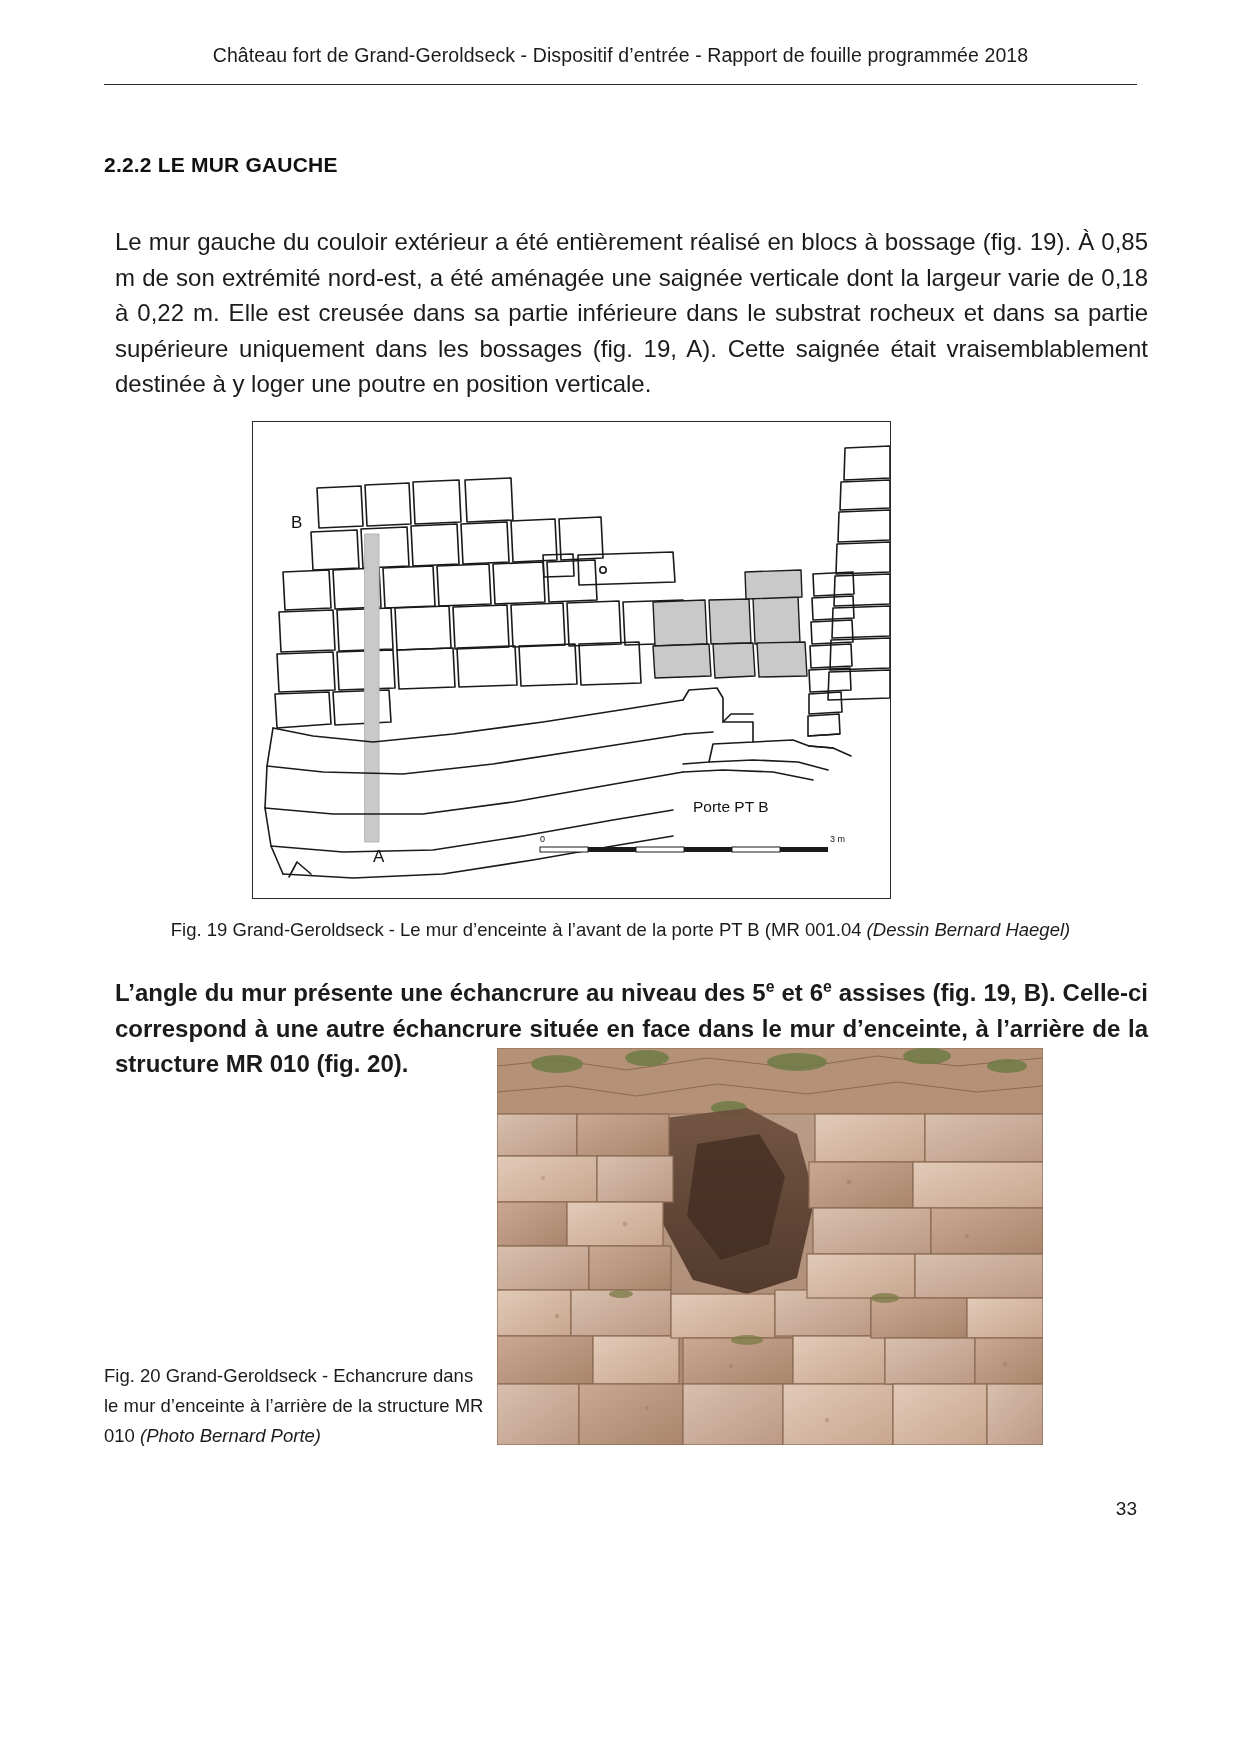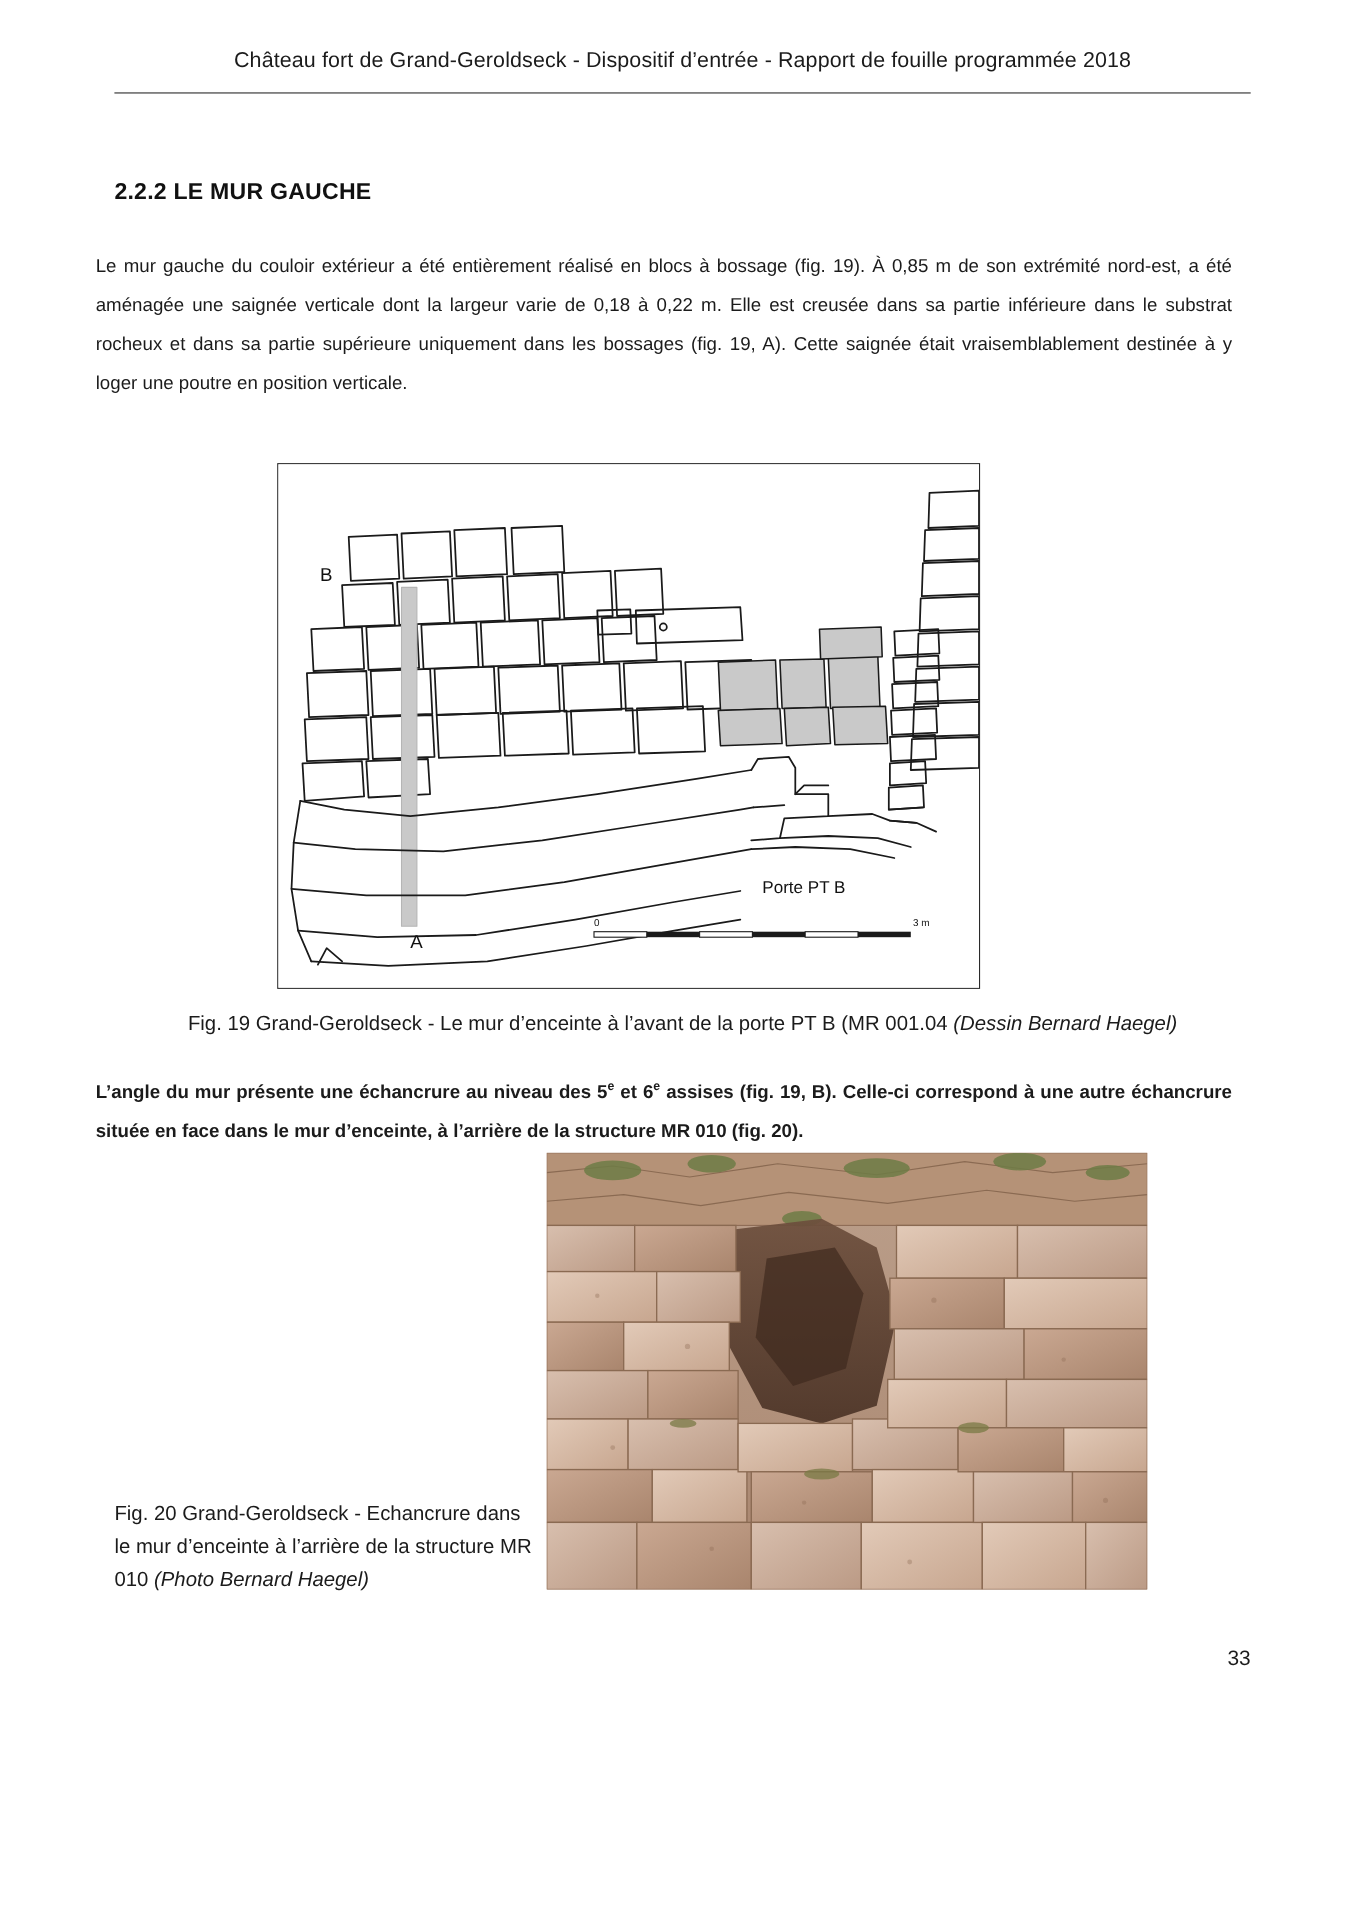--- a/index.html
+++ b/index.html
@@ -33,31 +33,31 @@
     position: absolute;
     left: 104px;
     top: 84px;
     width: 1033px;
     height: 1px;
     background: #2b2b2b;
   }
   .section-title {
     position: absolute;
     left: 104px;
-    top: 163px;
+    top: 153px;
     font-size: 21px;
     font-weight: bold;
     color: #111111;
     letter-spacing: 0.2px;
   }
   .para {
     position: absolute;
-    left: 87px;
+    left: 115px;
     width: 1033px;
-    font-size: 17px;
+    font-size: 24px;
     line-height: 35.5px;
     text-align: justify;
     color: #1b1b1b;
   }
   #para-1 { top: 224px; }
   #para-2 { top: 975px; font-weight: bold; }
 
   .figure-19 {
     position: absolute;
     left: 252px;
@@ -355,18 +355,18 @@
 
       <g fill="#7a7a45" opacity="0.75">
         <ellipse cx="250" cy="292" rx="16" ry="5"></ellipse>
         <ellipse cx="388" cy="250" rx="14" ry="5"></ellipse>
         <ellipse cx="124" cy="246" rx="12" ry="4"></ellipse>
       </g>
     </svg>
   </div>
 
   <div class="caption" id="caption-20">
-    <span>Fig. 20 Grand-Geroldseck - Echancrure dans le mur d’enceinte à l’arrière de la structure MR 010 </span><em>(Photo Bernard Haegel)</em>
+    <span>Fig. 20 Grand-Geroldseck - Echancrure dans le mur d’enceinte à l’arrière de la structure MR 010 </span><em>(Photo Bernard Porte)</em>
   </div>
 
   <div class="page-number">33</div>
 
 </div>
 
 </body></html>

